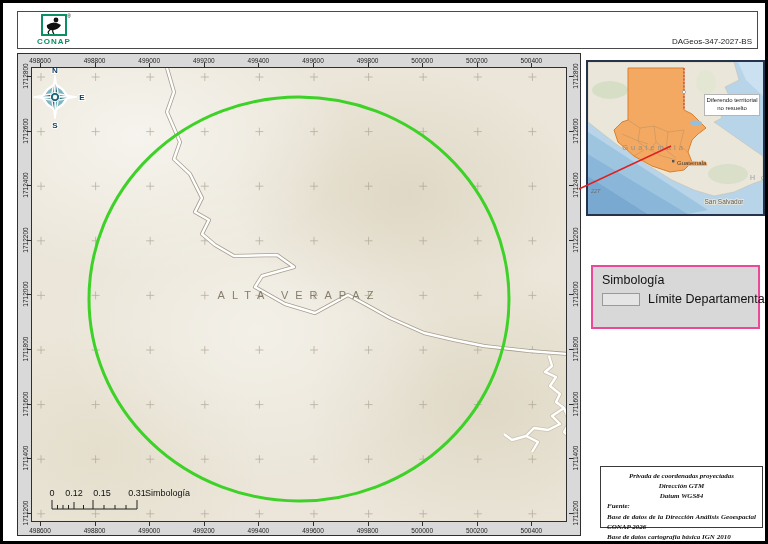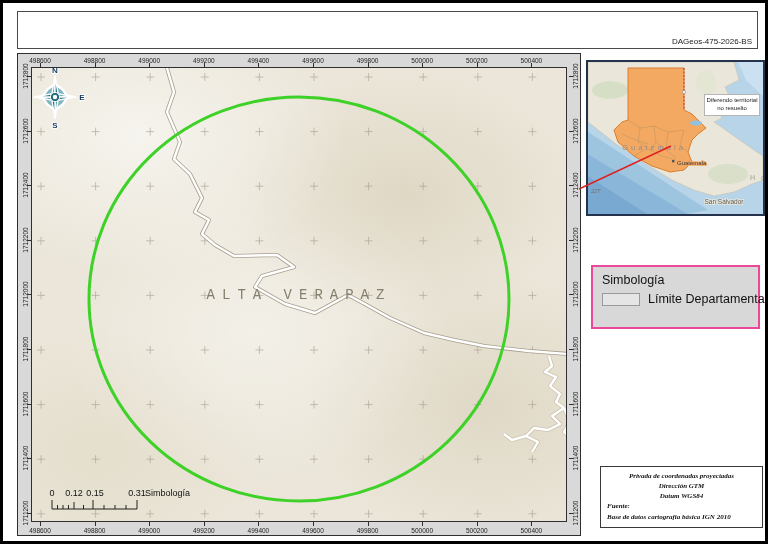--- a/index.html
+++ b/index.html
@@ -42,21 +42,21 @@
       #ebe6d9;
     overflow:hidden;
   }
   .map-svg{position:absolute;left:0;top:0;}
   .axis-label{position:absolute;font-size:6.5px;color:#1c1c1c;white-space:nowrap;}
   .axis-label.h{transform:translateX(-50%);}
   .axis-label.v{transform:translate(-50%,-50%) rotate(-90deg);}
   .tickmark{position:absolute;background:#2f2f2f;}
   .dept-label{
     position:absolute;left:267px;top:227px;transform:translate(-50%,-50%);
-    font-family:Liberation Mono, monospace;font-size:14px;letter-spacing:7px;
+    font-family:Liberation Sans, sans-serif;font-size:11px;letter-spacing:7px;
     color:#857e6c;white-space:nowrap;
   }
   .compass{position:absolute;left:-8px;top:-4px;}
   .scalebar-label{position:absolute;transform:translateX(-50%);font-size:9px;color:#111;top:420px;}
   .scalebar-unit{position:absolute;left:113px;top:420px;font-size:9px;color:#111;}
   
   .inset{
     position:absolute;left:583px;top:57px;width:179px;height:156px;
     border:2px solid #25344c;background:#b7d4e9;overflow:hidden;
   }
@@ -87,21 +87,32 @@
   .credits .c{text-align:center;}
   .credits .j{text-align:justify;}
   .leader-overlay{position:absolute;left:0;top:0;pointer-events:none;z-index:50;}
 </style>
 </head>
 <body>
 
 <div class="page">
 
   <div class="header">
-    <div class="doc-code">DAGeos-475-2026-BS</div>
+    <div class="logo">
+      <div class="logo-box">
+        <span class="logo-reg">®</span>
+        <svg width="22" height="18" viewBox="0 0 22 18">
+          <circle cx="13" cy="4" r="2.4" fill="#111"></circle>
+          <path d="M4,9 Q11,4 18,9 Q15,15 7,14 Q3,12 4,9 Z" fill="#111"></path>
+          <path d="M7,14 Q4,16 6,18 M10,14 Q9,16 11,18" stroke="#111" stroke-width="1.2" fill="none"></path>
+        </svg>
+      </div>
+      <div class="logo-text">CONAP</div>
+    </div>
+    <div class="doc-code">DAGeos-347-2027-BS</div>
   </div>
 
   <div class="map-frame" id="map-frame">
     <div class="map-inner">
       <svg class="map-svg" width="536" height="455" viewBox="0 0 536 455">
         <path id="grid-crosses" d="M5.0,9.0 H13.0 M9.0,5.0 V13.0 M5.0,63.6 H13.0 M9.0,59.6 V67.6 M5.0,118.2 H13.0 M9.0,114.2 V122.2 M5.0,172.8 H13.0 M9.0,168.8 V176.8 M5.0,227.4 H13.0 M9.0,223.4 V231.4 M5.0,282.0 H13.0 M9.0,278.0 V286.0 M5.0,336.6 H13.0 M9.0,332.6 V340.6 M5.0,391.2 H13.0 M9.0,387.2 V395.2 M5.0,445.8 H13.0 M9.0,441.8 V449.8 M59.6,9.0 H67.6 M63.6,5.0 V13.0 M59.6,63.6 H67.6 M63.6,59.6 V67.6 M59.6,118.2 H67.6 M63.6,114.2 V122.2 M59.6,172.8 H67.6 M63.6,168.8 V176.8 M59.6,227.4 H67.6 M63.6,223.4 V231.4 M59.6,282.0 H67.6 M63.6,278.0 V286.0 M59.6,336.6 H67.6 M63.6,332.6 V340.6 M59.6,391.2 H67.6 M63.6,387.2 V395.2 M59.6,445.8 H67.6 M63.6,441.8 V449.8 M114.2,9.0 H122.2 M118.2,5.0 V13.0 M114.2,63.6 H122.2 M118.2,59.6 V67.6 M114.2,118.2 H122.2 M118.2,114.2 V122.2 M114.2,172.8 H122.2 M118.2,168.8 V176.8 M114.2,227.4 H122.2 M118.2,223.4 V231.4 M114.2,282.0 H122.2 M118.2,278.0 V286.0 M114.2,336.6 H122.2 M118.2,332.6 V340.6 M114.2,391.2 H122.2 M118.2,387.2 V395.2 M114.2,445.8 H122.2 M118.2,441.8 V449.8 M168.8,9.0 H176.8 M172.8,5.0 V13.0 M168.8,63.6 H176.8 M172.8,59.6 V67.6 M168.8,118.2 H176.8 M172.8,114.2 V122.2 M168.8,172.8 H176.8 M172.8,168.8 V176.8 M168.8,227.4 H176.8 M172.8,223.4 V231.4 M168.8,282.0 H176.8 M172.8,278.0 V286.0 M168.8,336.6 H176.8 M172.8,332.6 V340.6 M168.8,391.2 H176.8 M172.8,387.2 V395.2 M168.8,445.8 H176.8 M172.8,441.8 V449.8 M223.4,9.0 H231.4 M227.4,5.0 V13.0 M223.4,63.6 H231.4 M227.4,59.6 V67.6 M223.4,118.2 H231.4 M227.4,114.2 V122.2 M223.4,172.8 H231.4 M227.4,168.8 V176.8 M223.4,227.4 H231.4 M227.4,223.4 V231.4 M223.4,282.0 H231.4 M227.4,278.0 V286.0 M223.4,336.6 H231.4 M227.4,332.6 V340.6 M223.4,391.2 H231.4 M227.4,387.2 V395.2 M223.4,445.8 H231.4 M227.4,441.8 V449.8 M278.0,9.0 H286.0 M282.0,5.0 V13.0 M278.0,63.6 H286.0 M282.0,59.6 V67.6 M278.0,118.2 H286.0 M282.0,114.2 V122.2 M278.0,172.8 H286.0 M282.0,168.8 V176.8 M278.0,227.4 H286.0 M282.0,223.4 V231.4 M278.0,282.0 H286.0 M282.0,278.0 V286.0 M278.0,336.6 H286.0 M282.0,332.6 V340.6 M278.0,391.2 H286.0 M282.0,387.2 V395.2 M278.0,445.8 H286.0 M282.0,441.8 V449.8 M332.6,9.0 H340.6 M336.6,5.0 V13.0 M332.6,63.6 H340.6 M336.6,59.6 V67.6 M332.6,118.2 H340.6 M336.6,114.2 V122.2 M332.6,172.8 H340.6 M336.6,168.8 V176.8 M332.6,227.4 H340.6 M336.6,223.4 V231.4 M332.6,282.0 H340.6 M336.6,278.0 V286.0 M332.6,336.6 H340.6 M336.6,332.6 V340.6 M332.6,391.2 H340.6 M336.6,387.2 V395.2 M332.6,445.8 H340.6 M336.6,441.8 V449.8 M387.2,9.0 H395.2 M391.2,5.0 V13.0 M387.2,63.6 H395.2 M391.2,59.6 V67.6 M387.2,118.2 H395.2 M391.2,114.2 V122.2 M387.2,172.8 H395.2 M391.2,168.8 V176.8 M387.2,227.4 H395.2 M391.2,223.4 V231.4 M387.2,282.0 H395.2 M391.2,278.0 V286.0 M387.2,336.6 H395.2 M391.2,332.6 V340.6 M387.2,391.2 H395.2 M391.2,387.2 V395.2 M387.2,445.8 H395.2 M391.2,441.8 V449.8 M441.8,9.0 H449.8 M445.8,5.0 V13.0 M441.8,63.6 H449.8 M445.8,59.6 V67.6 M441.8,118.2 H449.8 M445.8,114.2 V122.2 M441.8,172.8 H449.8 M445.8,168.8 V176.8 M441.8,227.4 H449.8 M445.8,223.4 V231.4 M441.8,282.0 H449.8 M445.8,278.0 V286.0 M441.8,336.6 H449.8 M445.8,332.6 V340.6 M441.8,391.2 H449.8 M445.8,387.2 V395.2 M441.8,445.8 H449.8 M445.8,441.8 V449.8 M496.4,9.0 H504.4 M500.4,5.0 V13.0 M496.4,63.6 H504.4 M500.4,59.6 V67.6 M496.4,118.2 H504.4 M500.4,114.2 V122.2 M496.4,172.8 H504.4 M500.4,168.8 V176.8 M496.4,227.4 H504.4 M500.4,223.4 V231.4 M496.4,282.0 H504.4 M500.4,278.0 V286.0 M496.4,336.6 H504.4 M500.4,332.6 V340.6 M496.4,391.2 H504.4 M500.4,387.2 V395.2 M496.4,445.8 H504.4 M500.4,441.8 V449.8 " stroke="#a49c8c" stroke-width="0.8" opacity="0.75"></path>
 
         <g>
           <path d="M135,0 L142,24 L135,44 L148,74 L142,91 L158,106 L170,130 L163,144 L177,152 L170,166 L183,177 L202,188 L245,187 L262,199 L230,208 L223,219 L253,236 L283,245 L316,227 L331,235 L358,250 L392,265 L422,272 L452,278 L497,283 L536,286" fill="none" stroke="#a89f8e" stroke-width="4" stroke-linejoin="round"></path>
           <path d="M135,0 L142,24 L135,44 L148,74 L142,91 L158,106 L170,130 L163,144 L177,152 L170,166 L183,177 L202,188 L245,187 L262,199 L230,208 L223,219 L253,236 L283,245 L316,227 L331,235 L358,250 L392,265 L422,272 L452,278 L497,283 L536,286" fill="none" stroke="#ffffff" stroke-width="2.4" stroke-linejoin="round"></path>
@@ -138,21 +149,21 @@
           <text x="58" y="36">E</text>
           <text x="31" y="64">S</text>
           <text x="4" y="36">O</text>
         </g>
       </svg>
 
       <div class="dept-label">ALTA VERAPAZ</div>
 
       <span class="scalebar-label" style="left:20px">0</span>
       <span class="scalebar-label" style="left:42px">0.12</span>
-      <span class="scalebar-label" style="left:63px">0.15</span>
+      <span class="scalebar-label" style="left:70px">0.15</span>
       <span class="scalebar-label" style="left:105px">0.31</span>
       <span class="scalebar-unit">Simbología</span>
     </div>
   <span class="axis-label h" style="left: 22px; top: 2.5px;">498600</span>
       <span class="axis-label h" style="left: 22px; top: 472.5px;">498600</span>
       <div class="tickmark" style="left: 22px; top: 9px; width: 1px; height: 4px;"></div>
       <div class="tickmark" style="left: 22px; top: 468px; width: 1px; height: 4px;"></div>
       <span class="axis-label h" style="left: 76.6px; top: 2.5px;">498800</span>
       <span class="axis-label h" style="left: 76.6px; top: 472.5px;">498800</span>
       <div class="tickmark" style="left: 76.6px; top: 9px; width: 1px; height: 4px;"></div>
@@ -279,16 +290,17 @@
       <div class="swatch department"></div>
       <div class="legend-label">Límite Departamental</div>
     </div>
   </div>
 
   <div class="credits">
     <div class="c">Privada de coordenadas proyectadas</div>
     <div class="c">Dirección GTM</div>
     <div class="c">Datum WGS84</div>
     <div>Fuente:</div>
+    <div class="j">Base de datos de la Dirección Análisis Geoespacial CONAP 2026</div>
     <div>Base de datos cartografía básica IGN 2010</div>
   </div>
 
 </div>
 
 </body></html>

